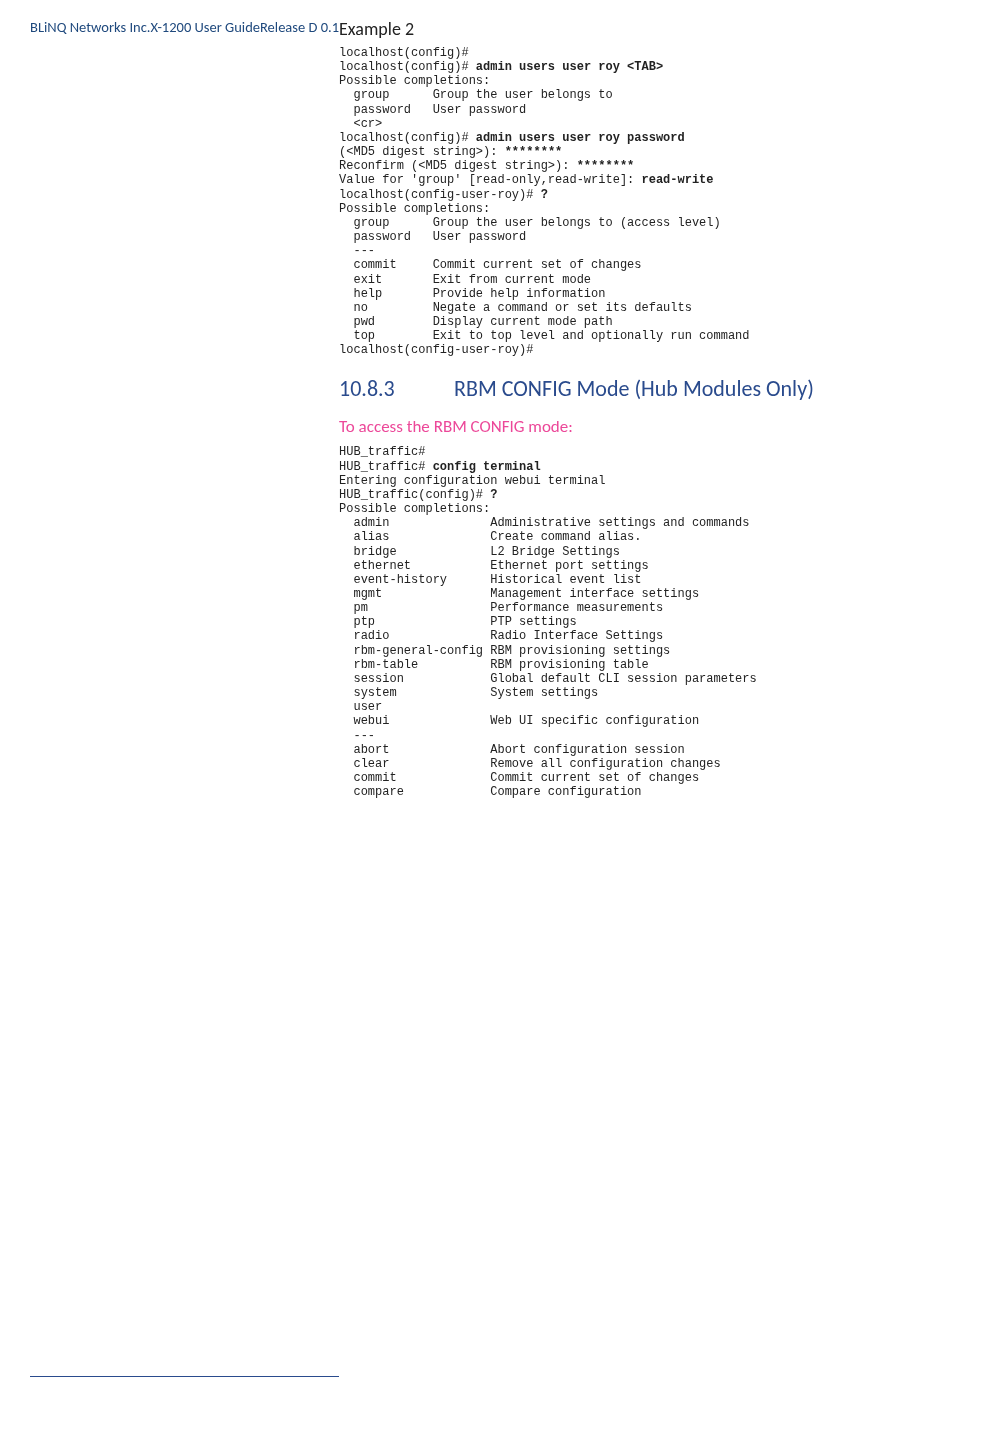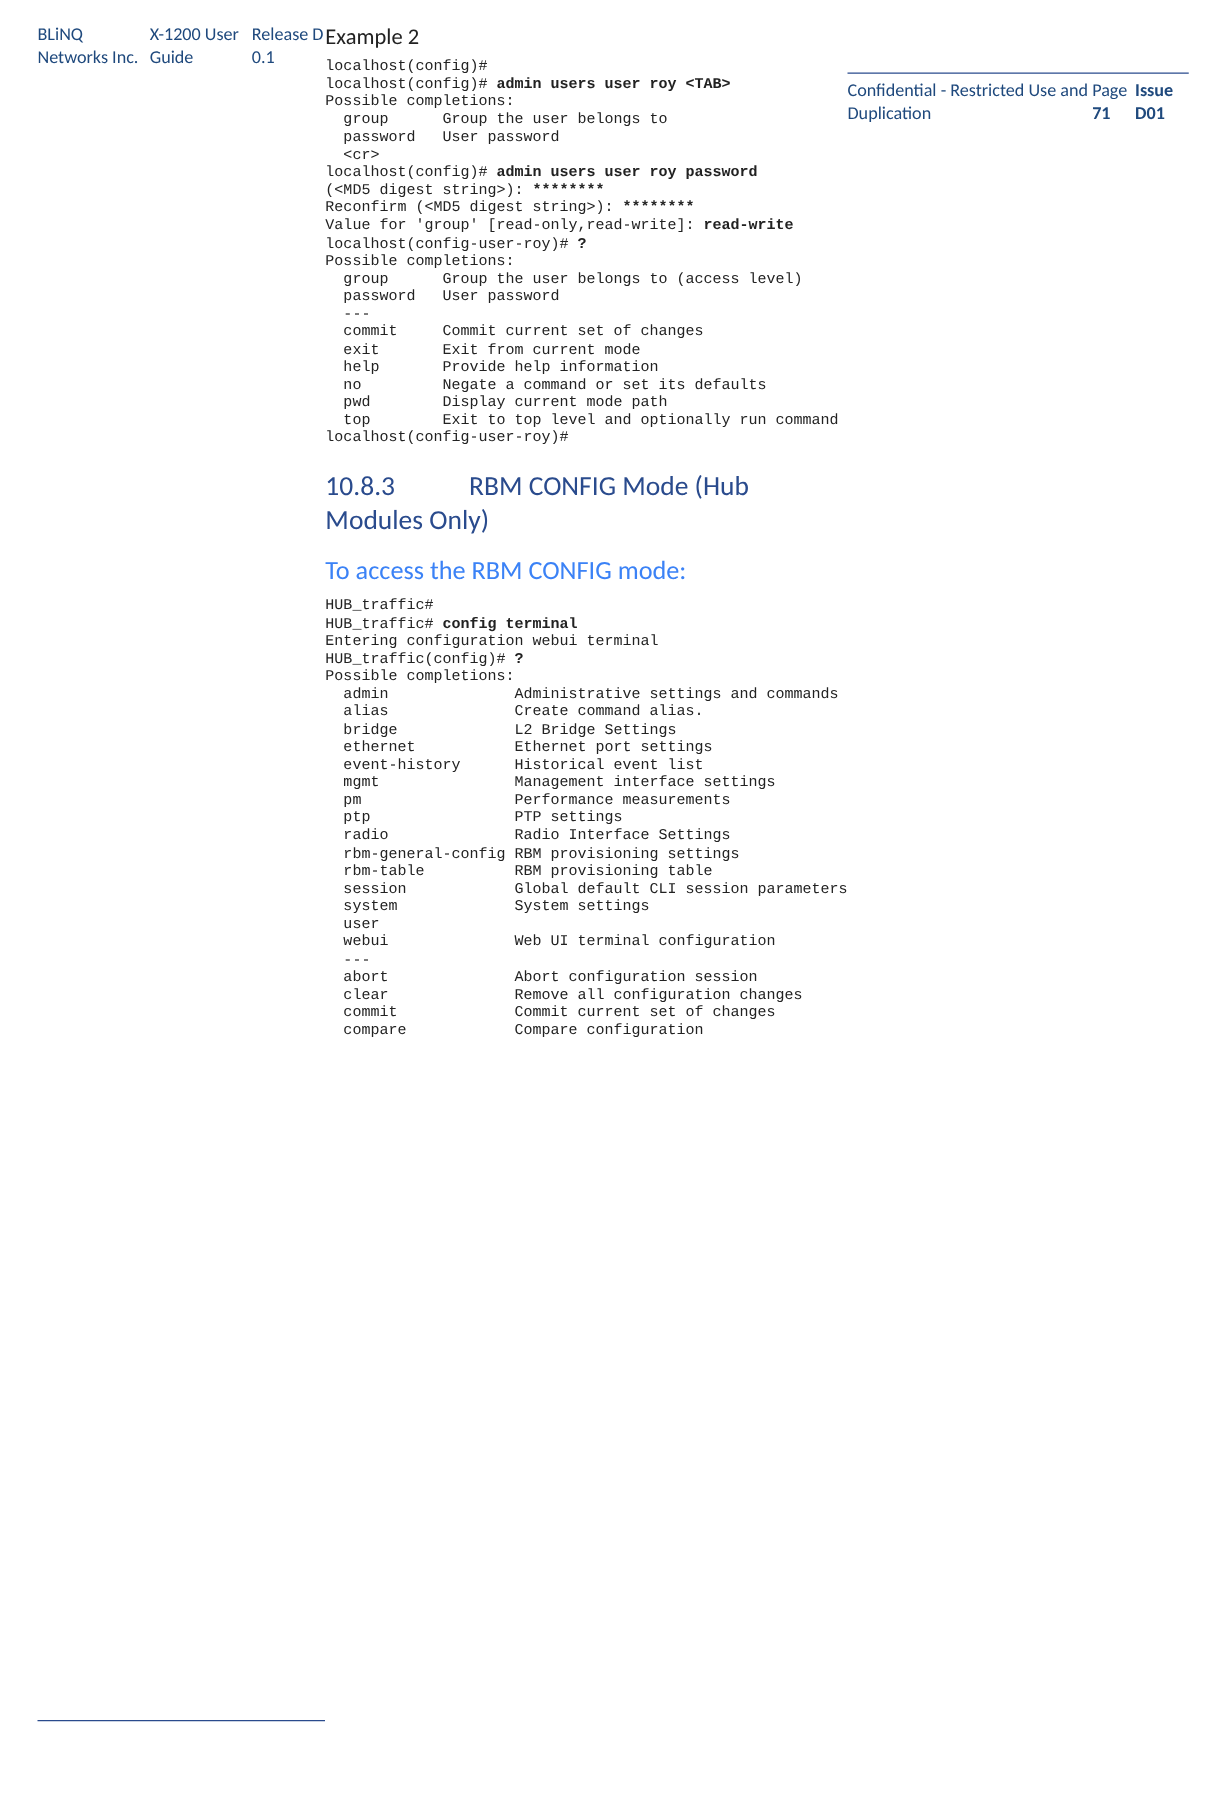--- a/index.html
+++ b/index.html
@@ -46,22 +46,22 @@
   .code .b { font-weight: bold; }
   .section-title {
     color: #2a4b8d;
     font-weight: normal;
     font-size: 22px;
     margin-top: 12px;
     margin-bottom: 14px;
   }
   .section-num { display: inline-block; min-width: 115px; }
   .body-text {
-    font-size: 21px;
-    color: #3b82f6;
+    font-size: 17px;
+    color: #ec4899;
     margin-bottom: 8px;
   }
   .footer-row {
     display: flex;
     justify-content: space-between;
     color: #1f497d;
     font-size: 14.5px;
     padding-top: 4px;
     border-top: 1.5px solid #2a4b8d;
     margin-top: 40px;
@@ -125,28 +125,23 @@
 <span>  event-history      Historical event list</span>
 <span>  mgmt               Management interface settings</span>
 <span>  pm                 Performance measurements</span>
 <span>  ptp                PTP settings</span>
 <span>  radio              Radio Interface Settings</span>
 <span>  rbm-general-config RBM provisioning settings</span>
 <span>  rbm-table          RBM provisioning table</span>
 <span>  session            Global default CLI session parameters</span>
 <span>  system             System settings</span>
 <span>  user</span>
-<span>  webui              Web UI terminal configuration</span>
+<span>  webui              Web UI specific configuration</span>
 <span>  ---</span>
 <span>  abort              Abort configuration session</span>
 <span>  clear              Remove all configuration changes</span>
 <span>  commit             Commit current set of changes</span>
 <span>  compare            Compare configuration</span></div>
 
   </div>
 
-  <div class="footer-row">
-    <span>Confidential - Restricted Use and Duplication</span>
-    <span class="page-num"><span>Page </span><b>71</b></span>
-    <span class="issue">Issue D01</span>
-  </div>
 
 </div>
 
 </body></html>

